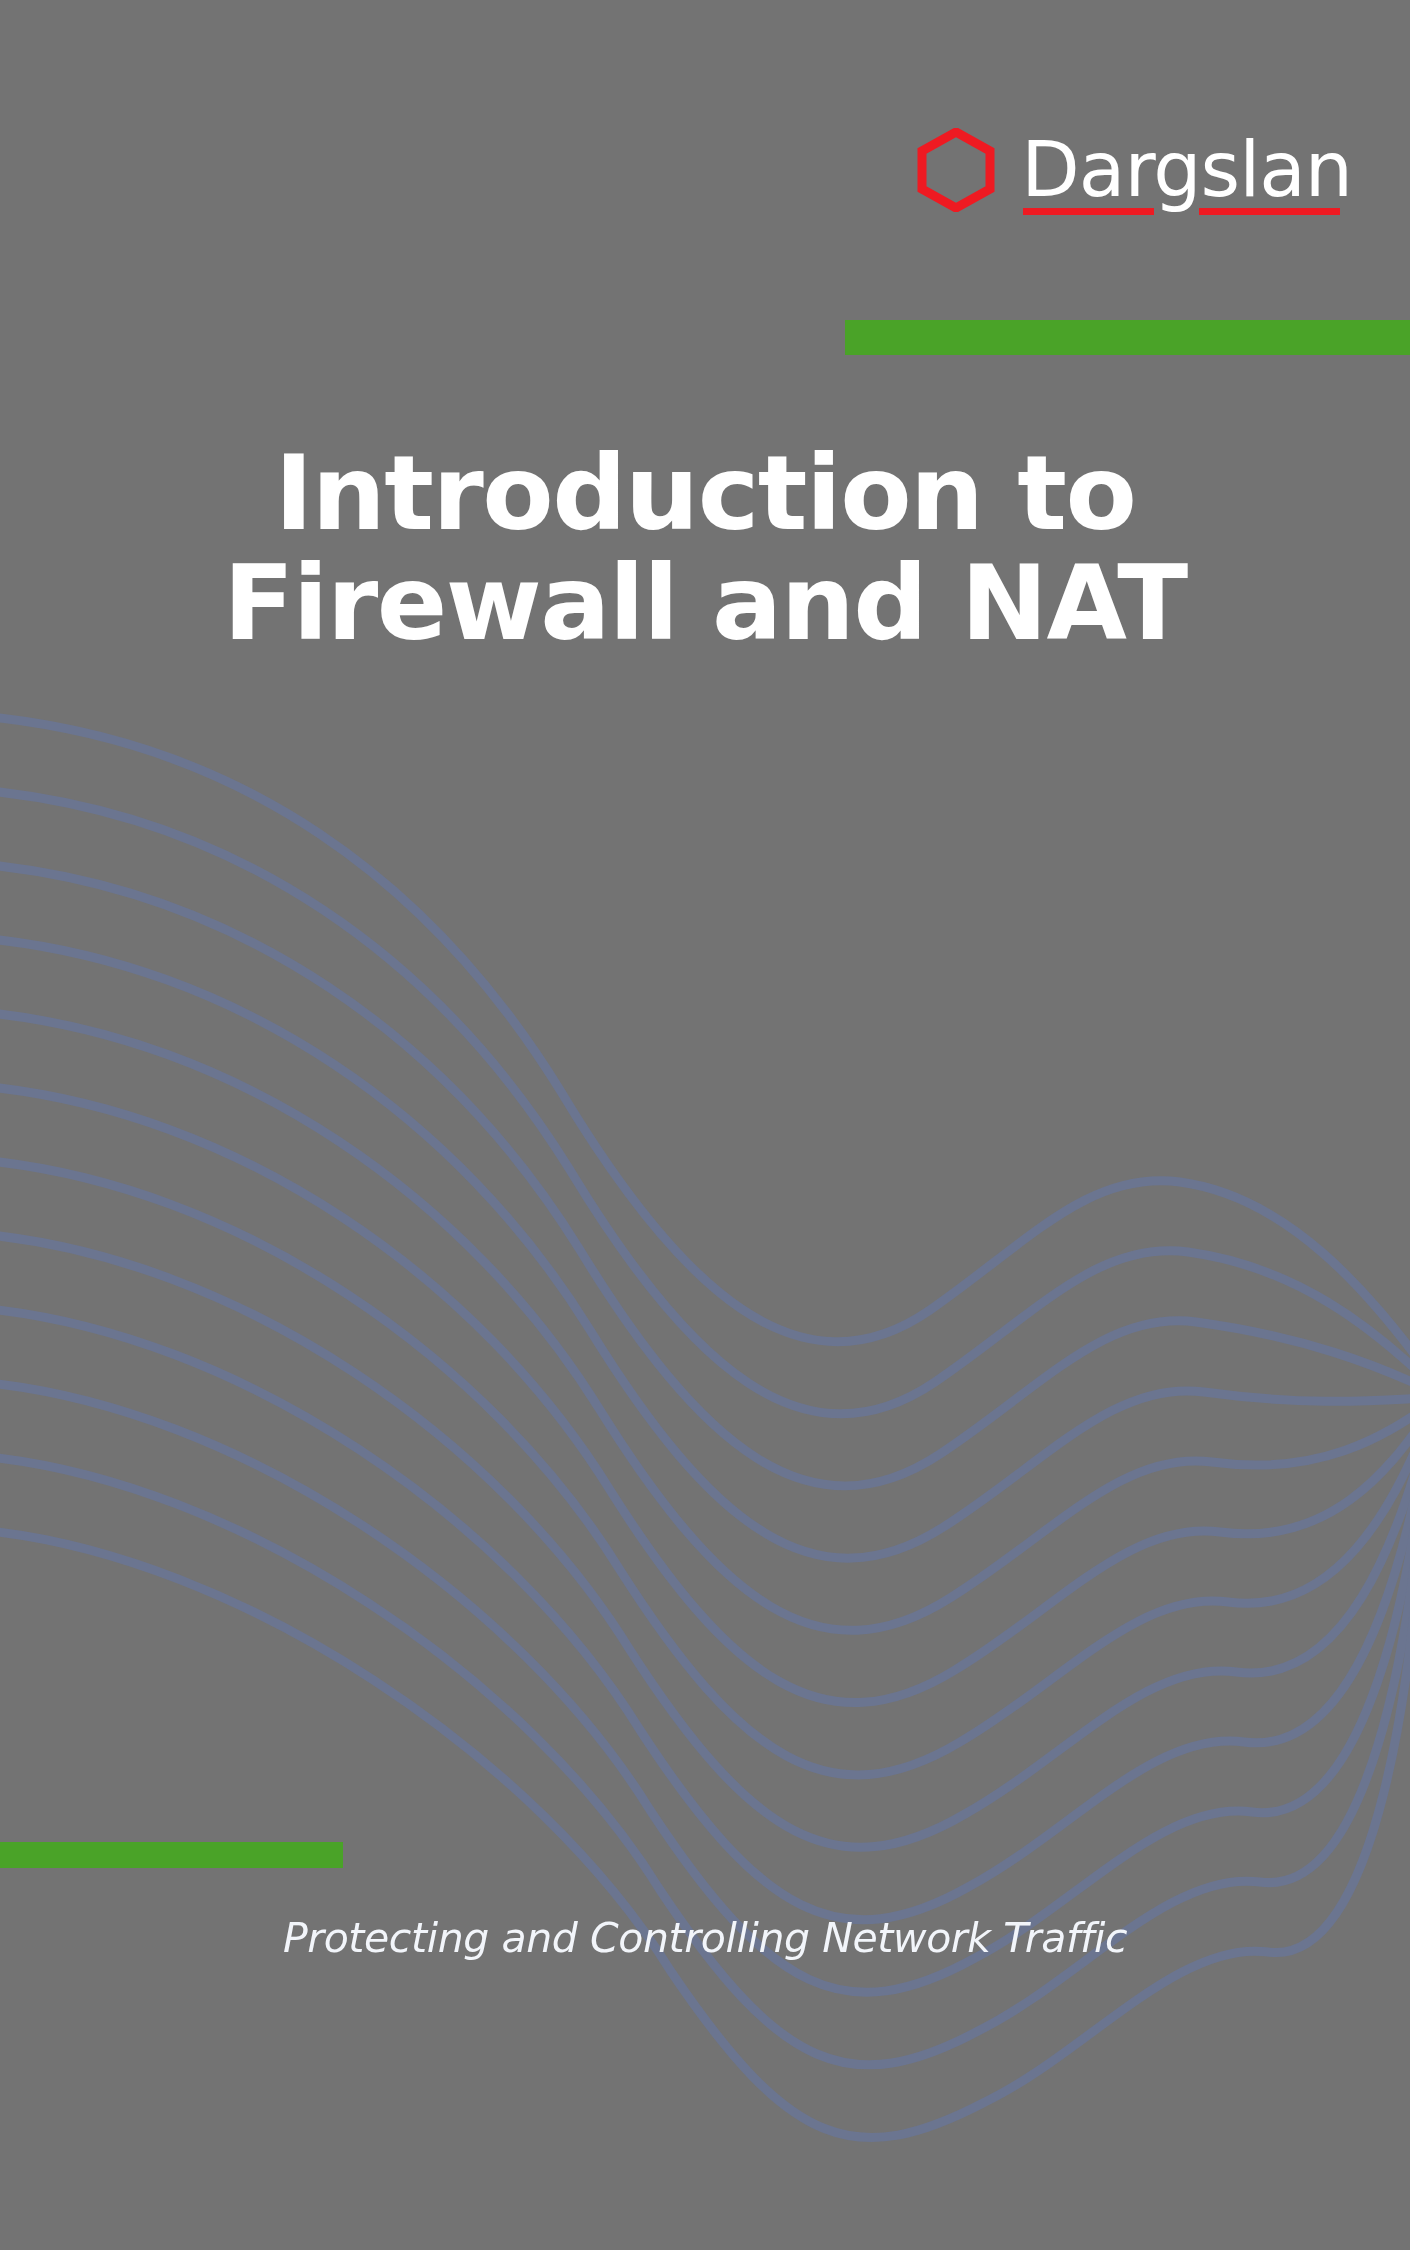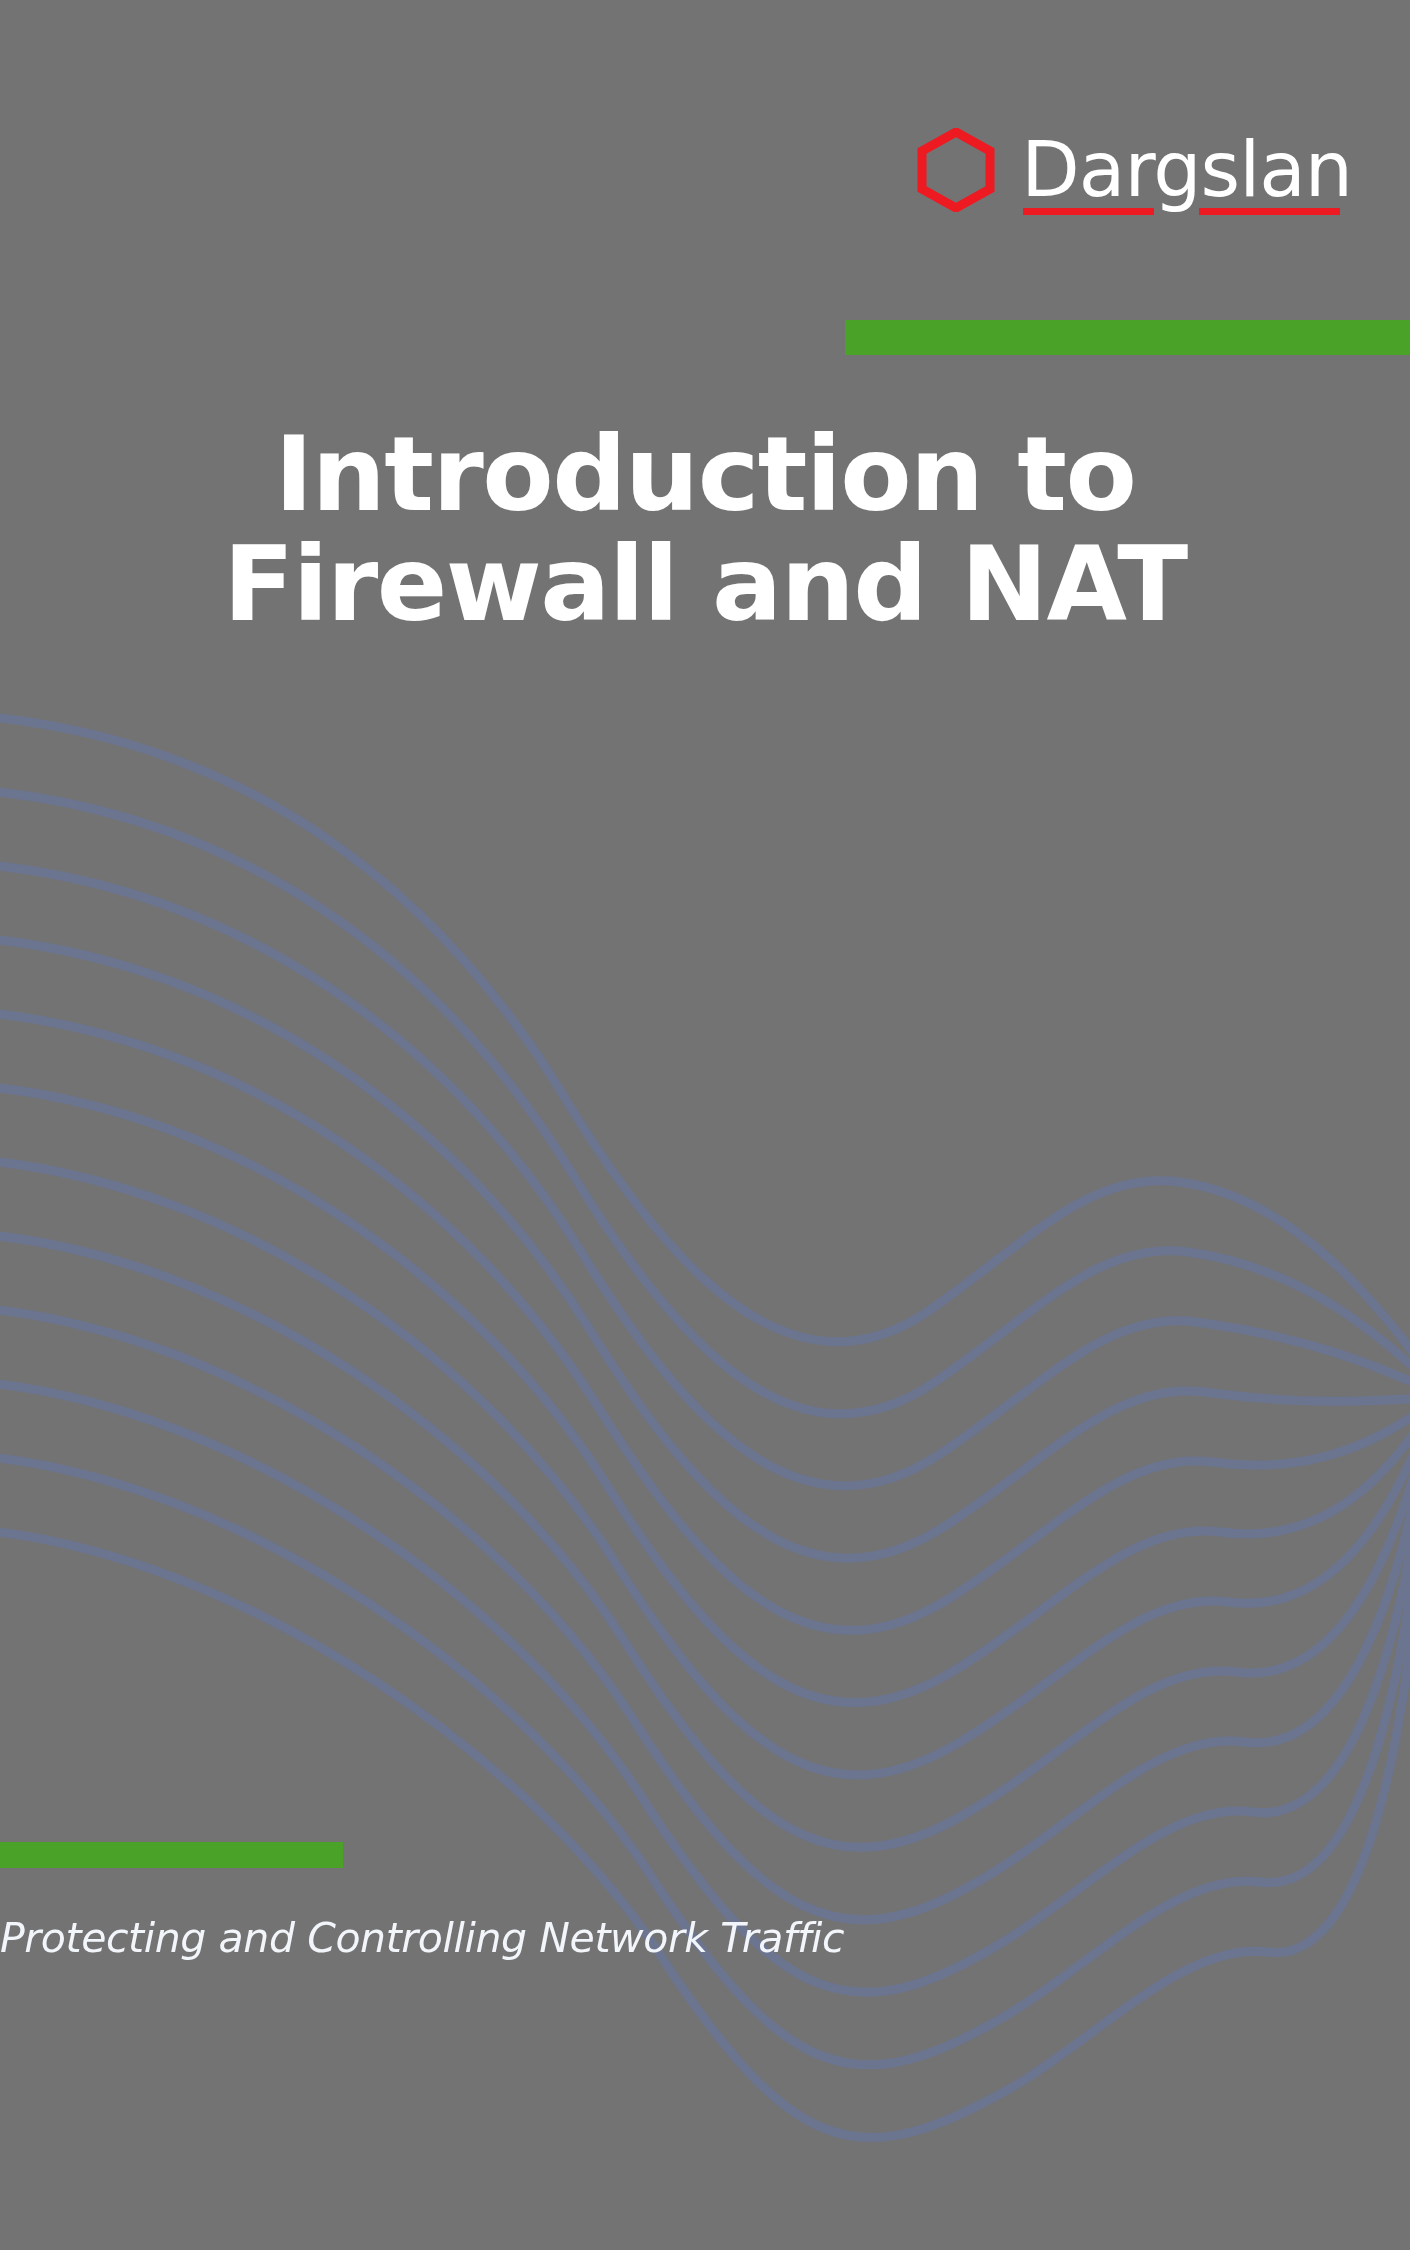--- a/index.html
+++ b/index.html
@@ -85,40 +85,41 @@
     top: 1842px;
     width: 343px;
     height: 26px;
     background: #4aa328;
   }
 
   
   .title-block {
     position: absolute;
     left: 0;
-    top: 419px;
+    top: 438px;
     width: 1410px;
     text-align: center;
   }
   .title-line {
     font-family: "DejaVu Sans", sans-serif;
     font-weight: 700;
     font-size: 104px;
     line-height: 1.06;
     letter-spacing: -1.5px;
     color: #ffffff;
     white-space: nowrap;
   }
 
   
   .subtitle-block {
     position: absolute;
     left: 0;
     top: 1908px;
     width: 1410px;
+    text-align: center;
   }
   .subtitle-line {
     font-family: "DejaVu Sans", sans-serif;
     font-style: italic;
     font-weight: 400;
     font-size: 41px;
     line-height: 1.47;
     letter-spacing: -0.4px;
     color: #f2f5fa;
     white-space: nowrap;

